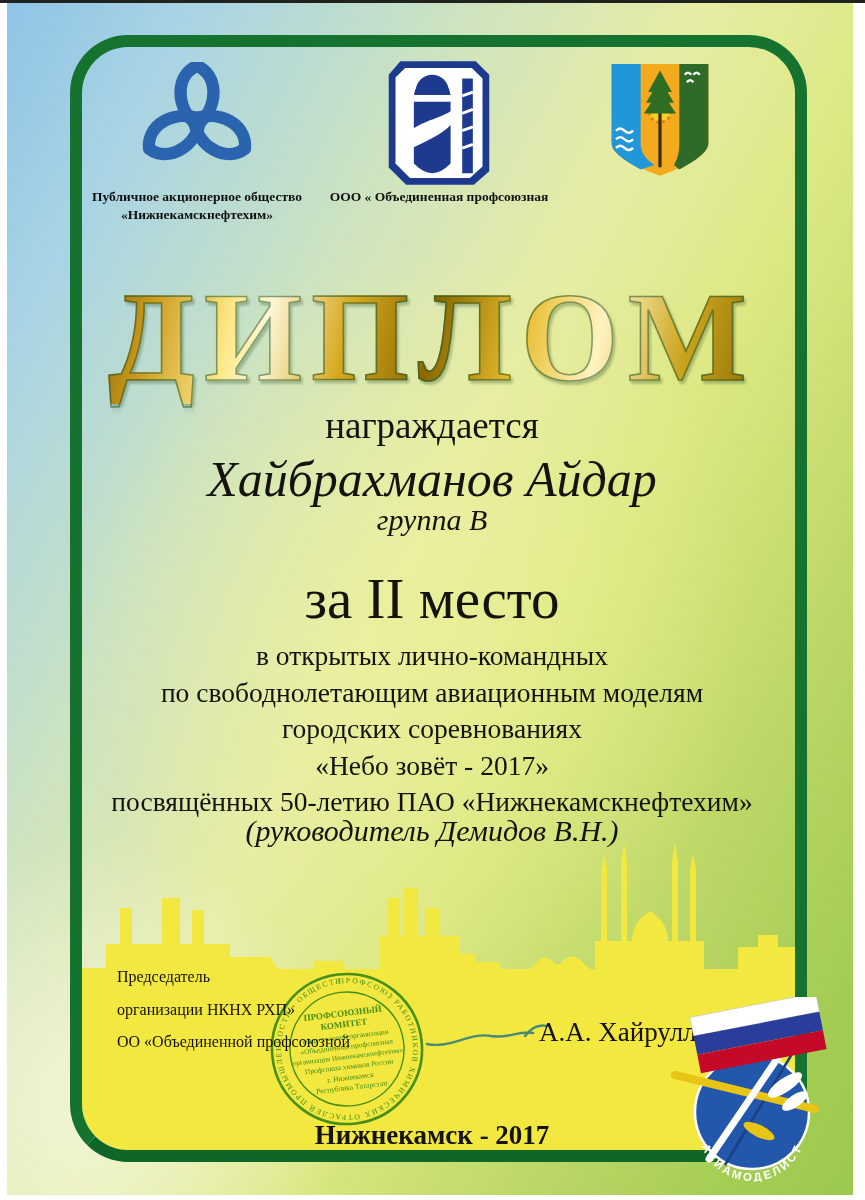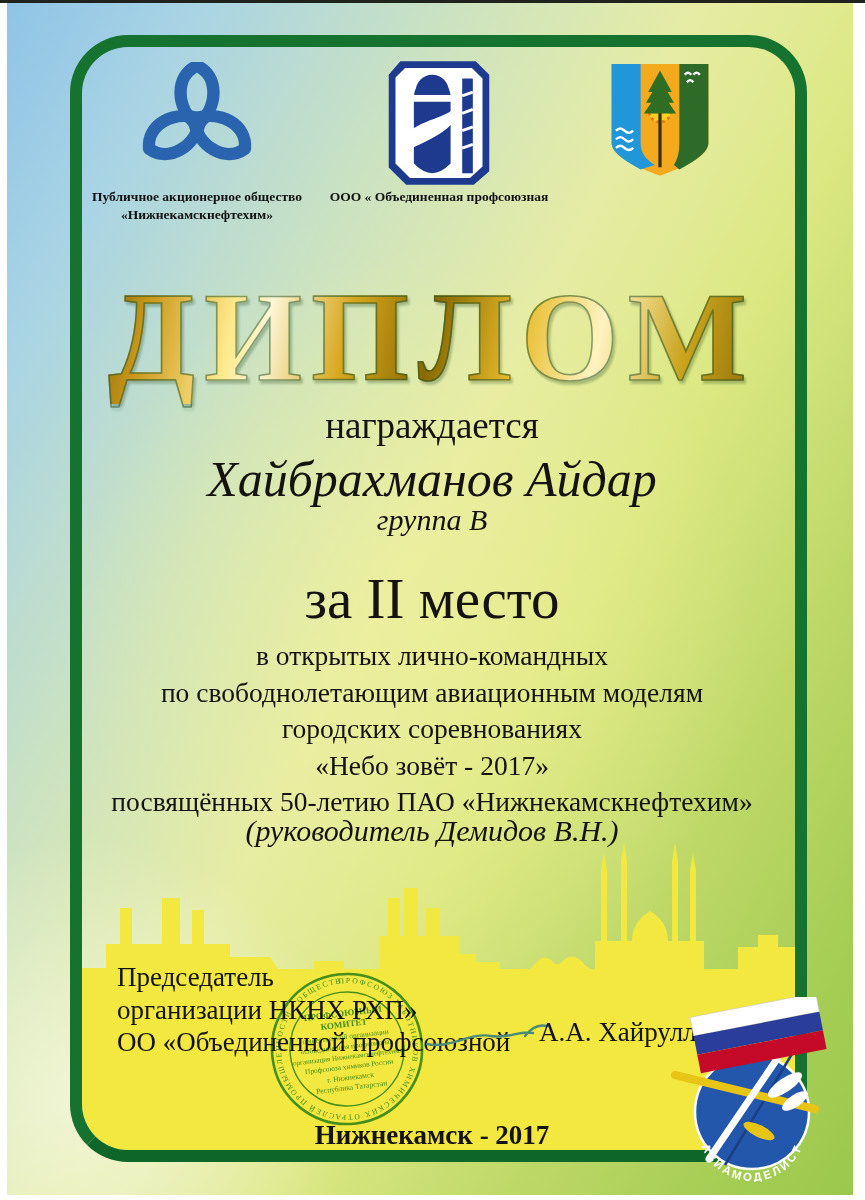--- a/index.html
+++ b/index.html
@@ -46,21 +46,21 @@
   .awardlabel{top:402px;font-size:37px;}
   .recipient{top:448px;font-size:50px;font-style:italic;}
   .group{top:501px;font-size:30px;font-style:italic;}
   .place{top:564px;font-size:57px;}
   .desc{top:636px;font-size:27.5px;line-height:36.5px;}
   .supervisor{top:806px;font-size:30px;font-style:italic;margin-top:6px;}
   .cityyear{top:1118px;font-size:27px;z-index:5;font-weight:bold;}
 
   .signblock{
     position:absolute;left:110px;top:959px;z-index:5;color:#141210;
-    font-size:27px;line-height:32.5px;text-align:left;
+    font-size:16px;line-height:32.5px;text-align:left;
   }
   .signer{position:absolute;left:532px;top:1015px;font-size:27px;color:#141210;z-index:8;}
 
   .stamp{
     position:absolute;left:261px;top:968px;width:158px;height:158px;z-index:6;
     opacity:0.88;mix-blend-mode:multiply;transform:rotate(-7deg);
   }
   .signature{position:absolute;left:418px;top:1004px;width:125px;height:55px;z-index:7;}
 
   .badge{position:absolute;left:660px;top:995px;width:170px;height:185px;z-index:30;}

